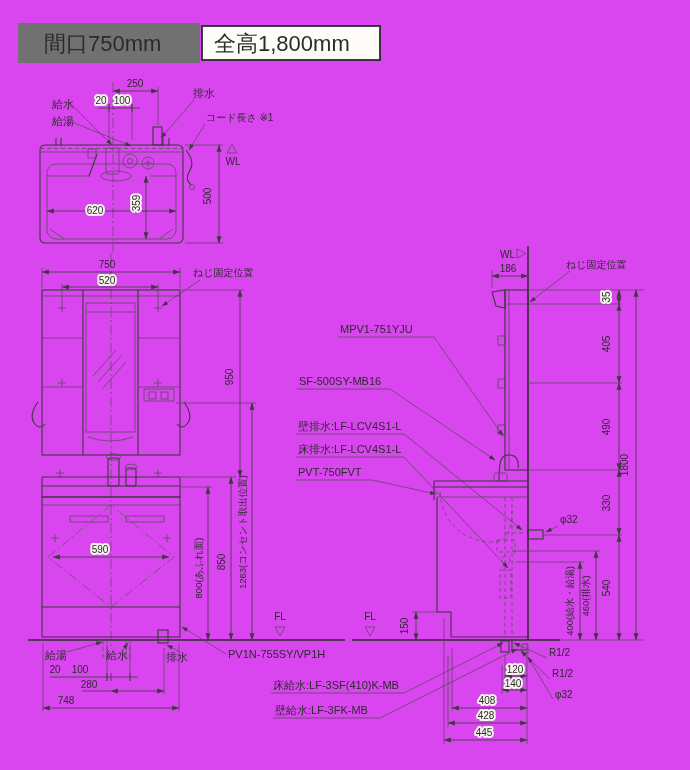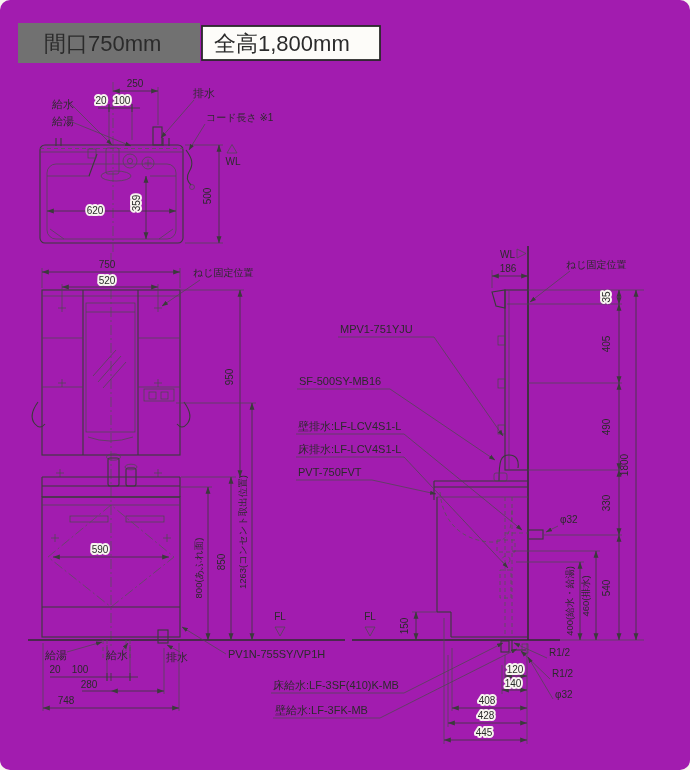--- a/index.html
+++ b/index.html
@@ -1,17 +1,17 @@
 <!DOCTYPE html>
 <html><head>
 <meta charset="utf-8">
 <style>
   html,body{margin:0;padding:0;background:#f7f4ef;}
-  .page{position:relative;width:690px;height:770px;background:#a21caf;overflow:hidden;
-        font-family:"Liberation Sans","DejaVu Sans",sans-serif;border-radius:10px;}
+  .page{position:relative;width:690px;height:770px;background:#d946ef;overflow:hidden;
+        font-family:"Liberation Sans","DejaVu Sans",sans-serif;}
   svg{position:absolute;left:0;top:0;}
   svg text{fill:#2b2b2b;font-family:"Liberation Sans","DejaVu Sans",sans-serif;}
   .t9{font-size:9.5px}
   .t10{font-size:10px}
   .t11{font-size:11px}
   .t22{font-size:22px}
   .mid{text-anchor:middle}
   .halo{paint-order:stroke;stroke:#f7f4ef;stroke-width:4px;stroke-linejoin:round}
   .ln{stroke:#3b3b3b;stroke-width:1.1;fill:none}
   .thk{stroke:#2e2e2e;stroke-width:1.5;fill:none}

